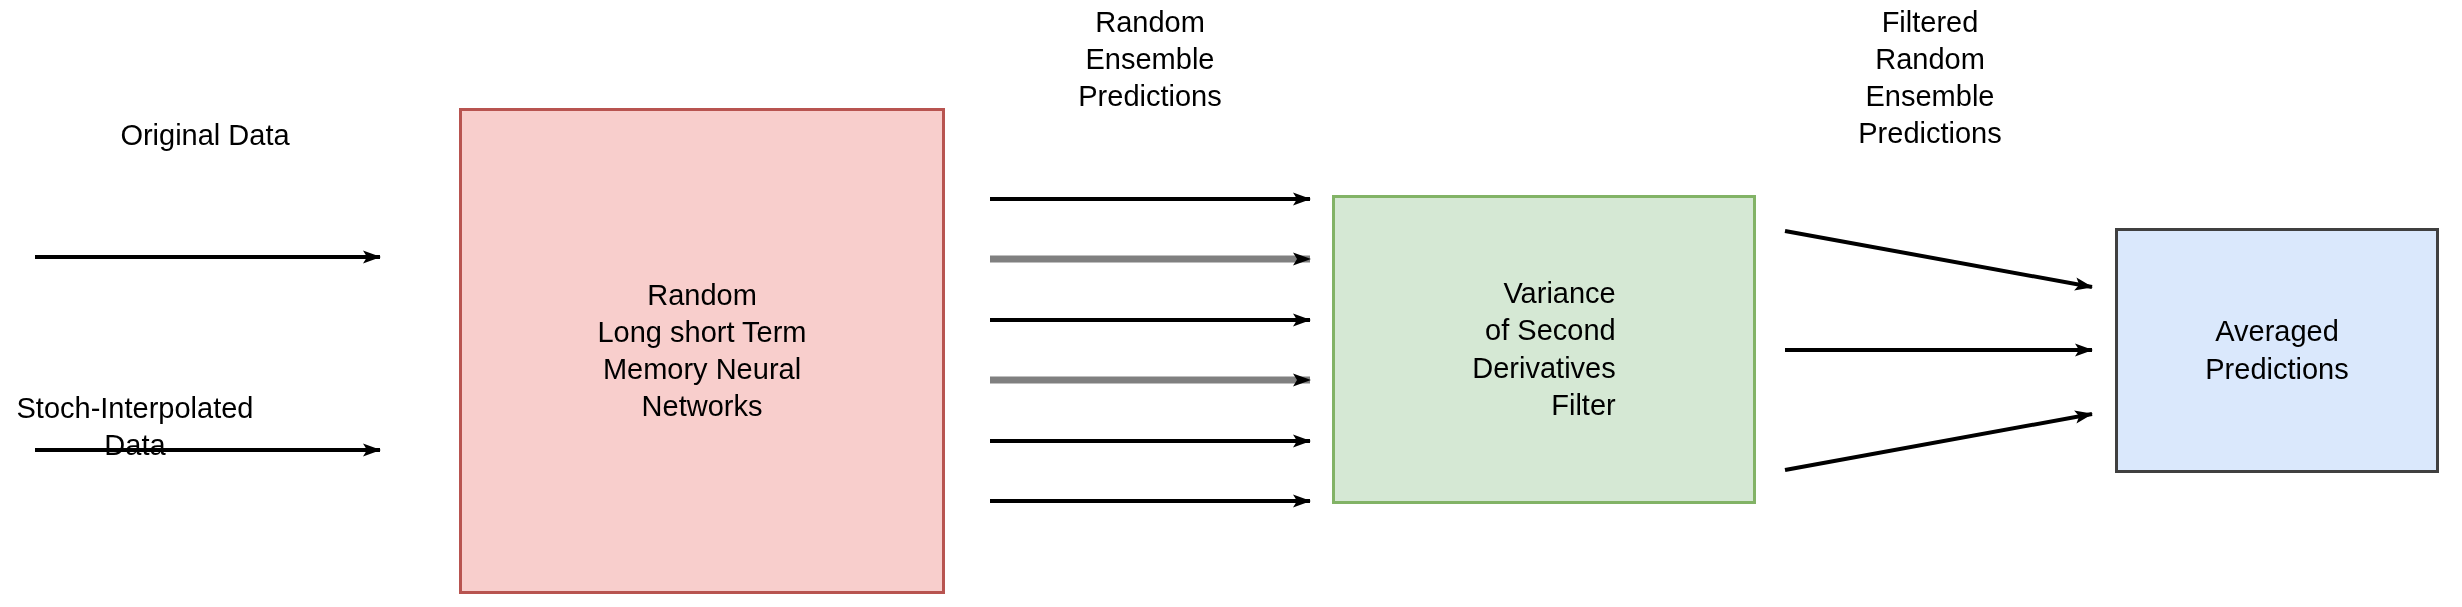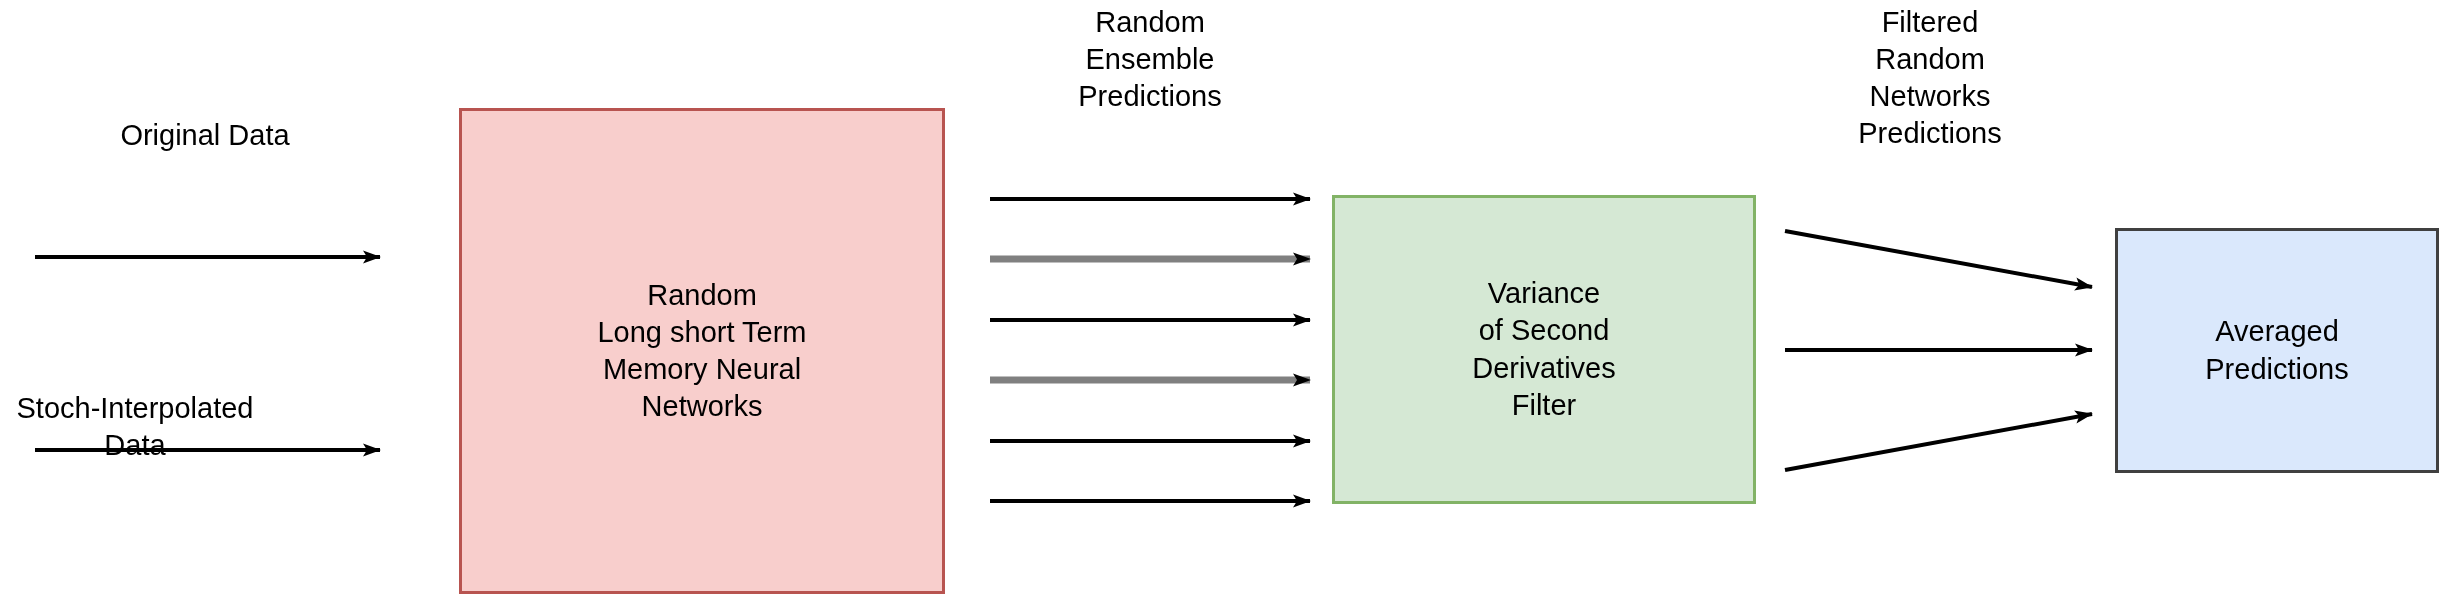--- a/index.html
+++ b/index.html
@@ -31,20 +31,21 @@
     left: 459px;  top: 108px;
     width: 486px; height: 486px;
     background: #f8cecc;
     border: 3px solid #b85450;
   }
   #box-filter {
     left: 1332px; top: 195px;
     width: 424px; height: 309px;
     background: #d5e8d4;
     border: 3px solid #82b366;
+    text-align: right;
   }
   #box-averaged {
     left: 2115px; top: 228px;
     width: 324px; height: 245px;
     background: #dae8fc;
     border: 3px solid #404040;
   }
   .caption {
     position: absolute;
     text-align: center;
@@ -72,21 +73,21 @@
   <div class="caption" id="label-original-data">Original Data</div>
 
   <div class="caption" id="label-stoch-data">Stoch-Interpolated Data</div>
 
   <div class="caption" id="label-random-ens">Random
 Ensemble
 Predictions</div>
 
   <div class="caption" id="label-filtered-ens">Filtered
 Random
-Networks
+Ensemble
 Predictions</div>
 
   <div class="box" id="box-lstm">Random
 Long short Term
 Memory Neural
 Networks</div>
 
   <div class="box" id="box-filter">Variance
 of Second
 Derivatives

